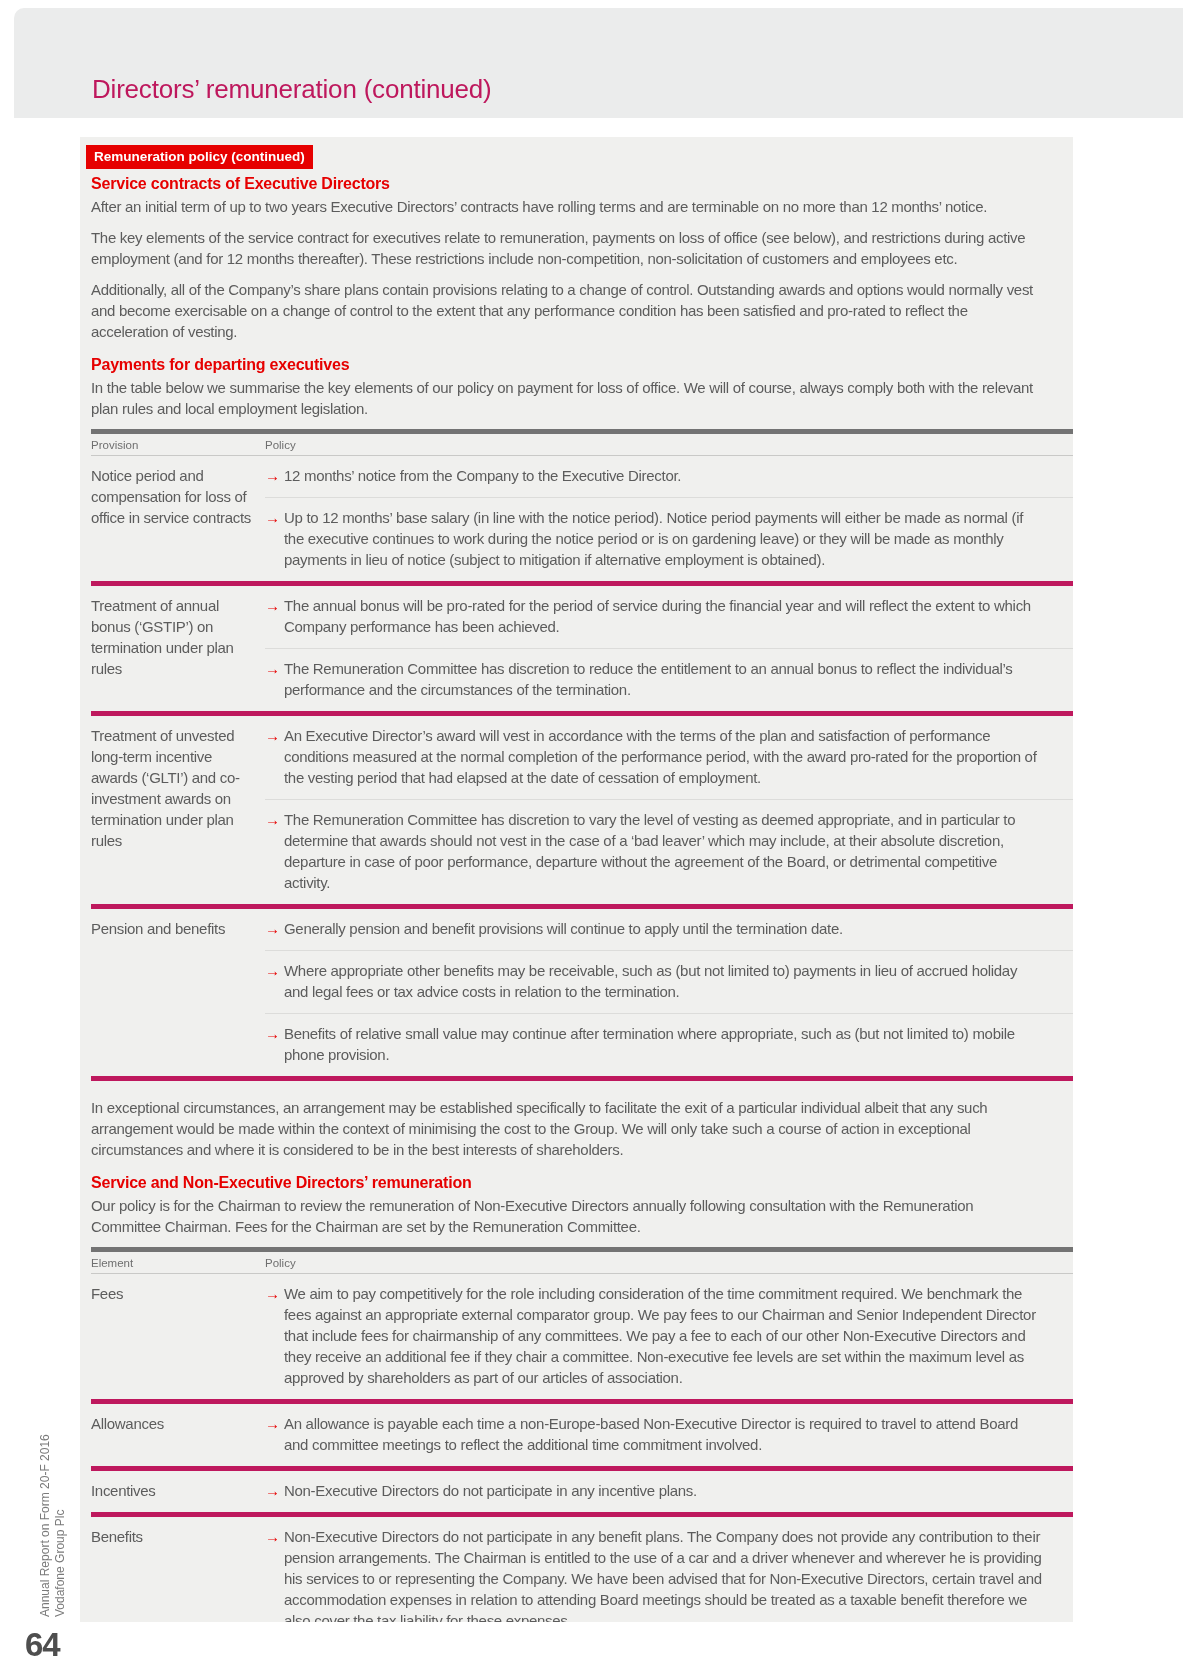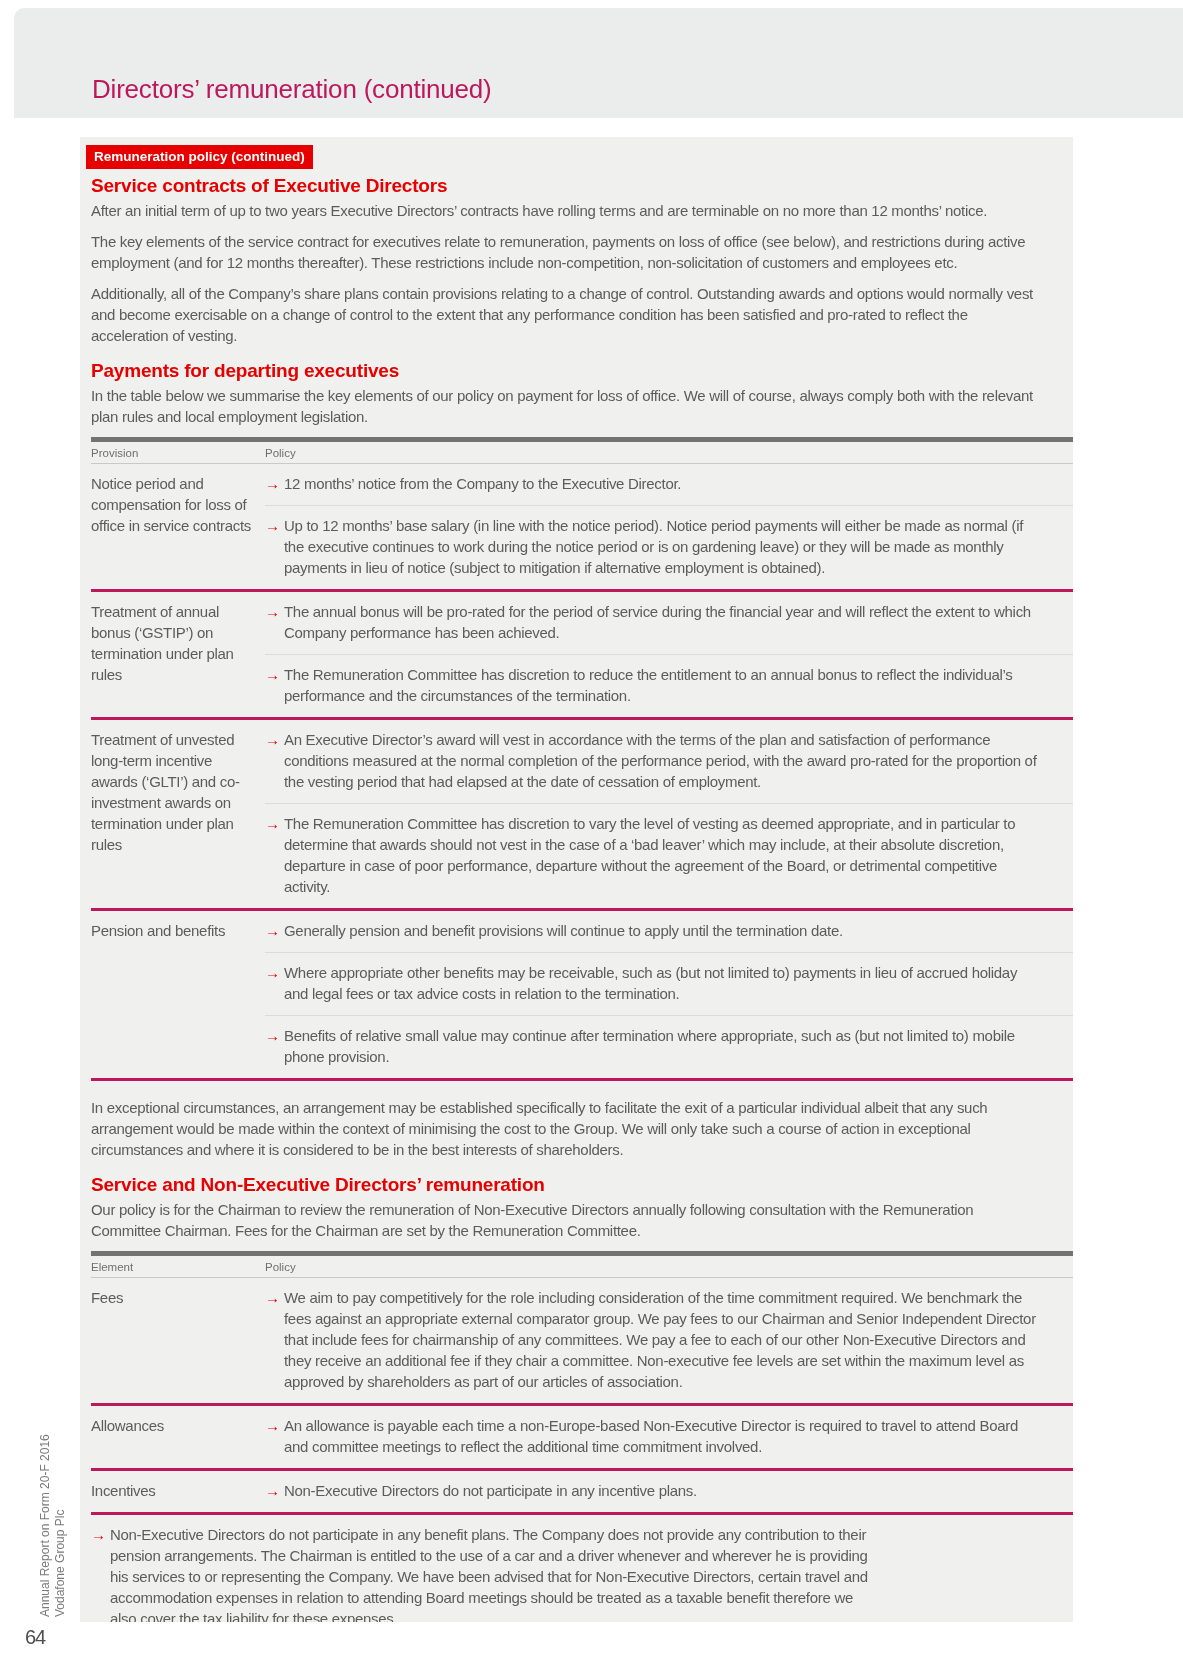--- a/index.html
+++ b/index.html
@@ -22,57 +22,57 @@
     position:absolute; left:80px; top:137px; width:993px; height:1485px;
     background:#f0f0ee; box-sizing:border-box; overflow:hidden;
   }
   .panel-inner { padding:8px 6px 0 11px;border-radius:28px; }
   .badge {
     display:inline-block; margin-left:-5px; margin-bottom:5px;
     background:#e60000; color:#ffffff;
     font-size:13.5px; font-weight:bold; padding:4px 8px 5px;
   }
   h3 {
-    margin:14px 0 3px; font-size:19px; font-weight:bold; color:#e60000;
+    margin:14px 0 3px; font-size:16px; font-weight:bold; color:#e60000;
     letter-spacing:-0.2px;
   }
   h3.first { margin-top:1px; }
   p {
     margin:0 0 10px; max-width:952px;
     font-size:15px; line-height:21px; color:#5c5c5c; letter-spacing:-0.3px;
   }
   p.closing { margin-top:16px; }
   .ptable { margin-top:6px; width:982px; }
   .thead {
     display:flex; padding:5px 0 4px;
     border-top:5px solid #737373; border-bottom:1px solid #c9c9c7;
     font-size:11.5px; color:#6f6f6f;
   }
   .thead .c1 { width:174px; flex:none; }
-  .trow { display:flex; border-bottom:3px solid #be185d; }
+  .trow { display:flex; border-bottom:5px solid #be185d; }
   .cell-prov {
     width:174px; flex:none; padding:9px 12px 9px 0; box-sizing:border-box;
     font-size:15px; line-height:21px; color:#5c5c5c; letter-spacing:-0.3px;
   }
   .cell-policy { flex:1; }
   .bullet { display:flex; padding:9px 0 11px; }
   .bullet + .bullet { border-top:1px solid #dcdcda; }
   .arrow { width:19px; flex:none; color:#e60000; font-size:15px; line-height:21px; }
   .btext {
     flex:1; max-width:760px;
     font-size:15px; line-height:21px; color:#5c5c5c; letter-spacing:-0.3px;
   }
   .spine {
     position:absolute; left:38px; top:1617px;
     transform-origin:0 0; transform:rotate(-90deg);
     font-size:12px; line-height:15px; color:#7a7a7a; white-space:nowrap;
   }
   .page-number {
     position:absolute; left:25px; top:1626px;
-    font-size:20px; font-weight:normal; color:#4e4e4e; letter-spacing:-1px;
+    font-size:33px; font-weight:bold; color:#4e4e4e; letter-spacing:-1px;
   }
 </style>
 </head>
 <body>
 
 <div class="top-band">
   <div class="page-title">Directors’ remuneration (continued)</div>
 </div>
 
 <div class="panel">
@@ -190,20 +190,21 @@
         <div class="cell-prov">Incentives</div>
         <div class="cell-policy">
           <div class="bullet">
             <span class="arrow">→</span>
             <span class="btext">Non-Executive Directors do not participate in any incentive plans.</span>
           </div>
         </div>
       </div>
 
       <div class="trow">
+        <div class="cell-prov">Benefits</div>
         <div class="cell-policy">
           <div class="bullet">
             <span class="arrow">→</span>
             <span class="btext">Non-Executive Directors do not participate in any benefit plans. The Company does not provide any contribution to their pension arrangements. The Chairman is entitled to the use of a car and a driver whenever and wherever he is providing his services to or representing the Company. We have been advised that for Non-Executive Directors, certain travel and accommodation expenses in relation to attending Board meetings should be treated as a taxable benefit therefore we also cover the tax liability for these expenses.</span>
           </div>
         </div>
       </div>
     </div>
 
     

